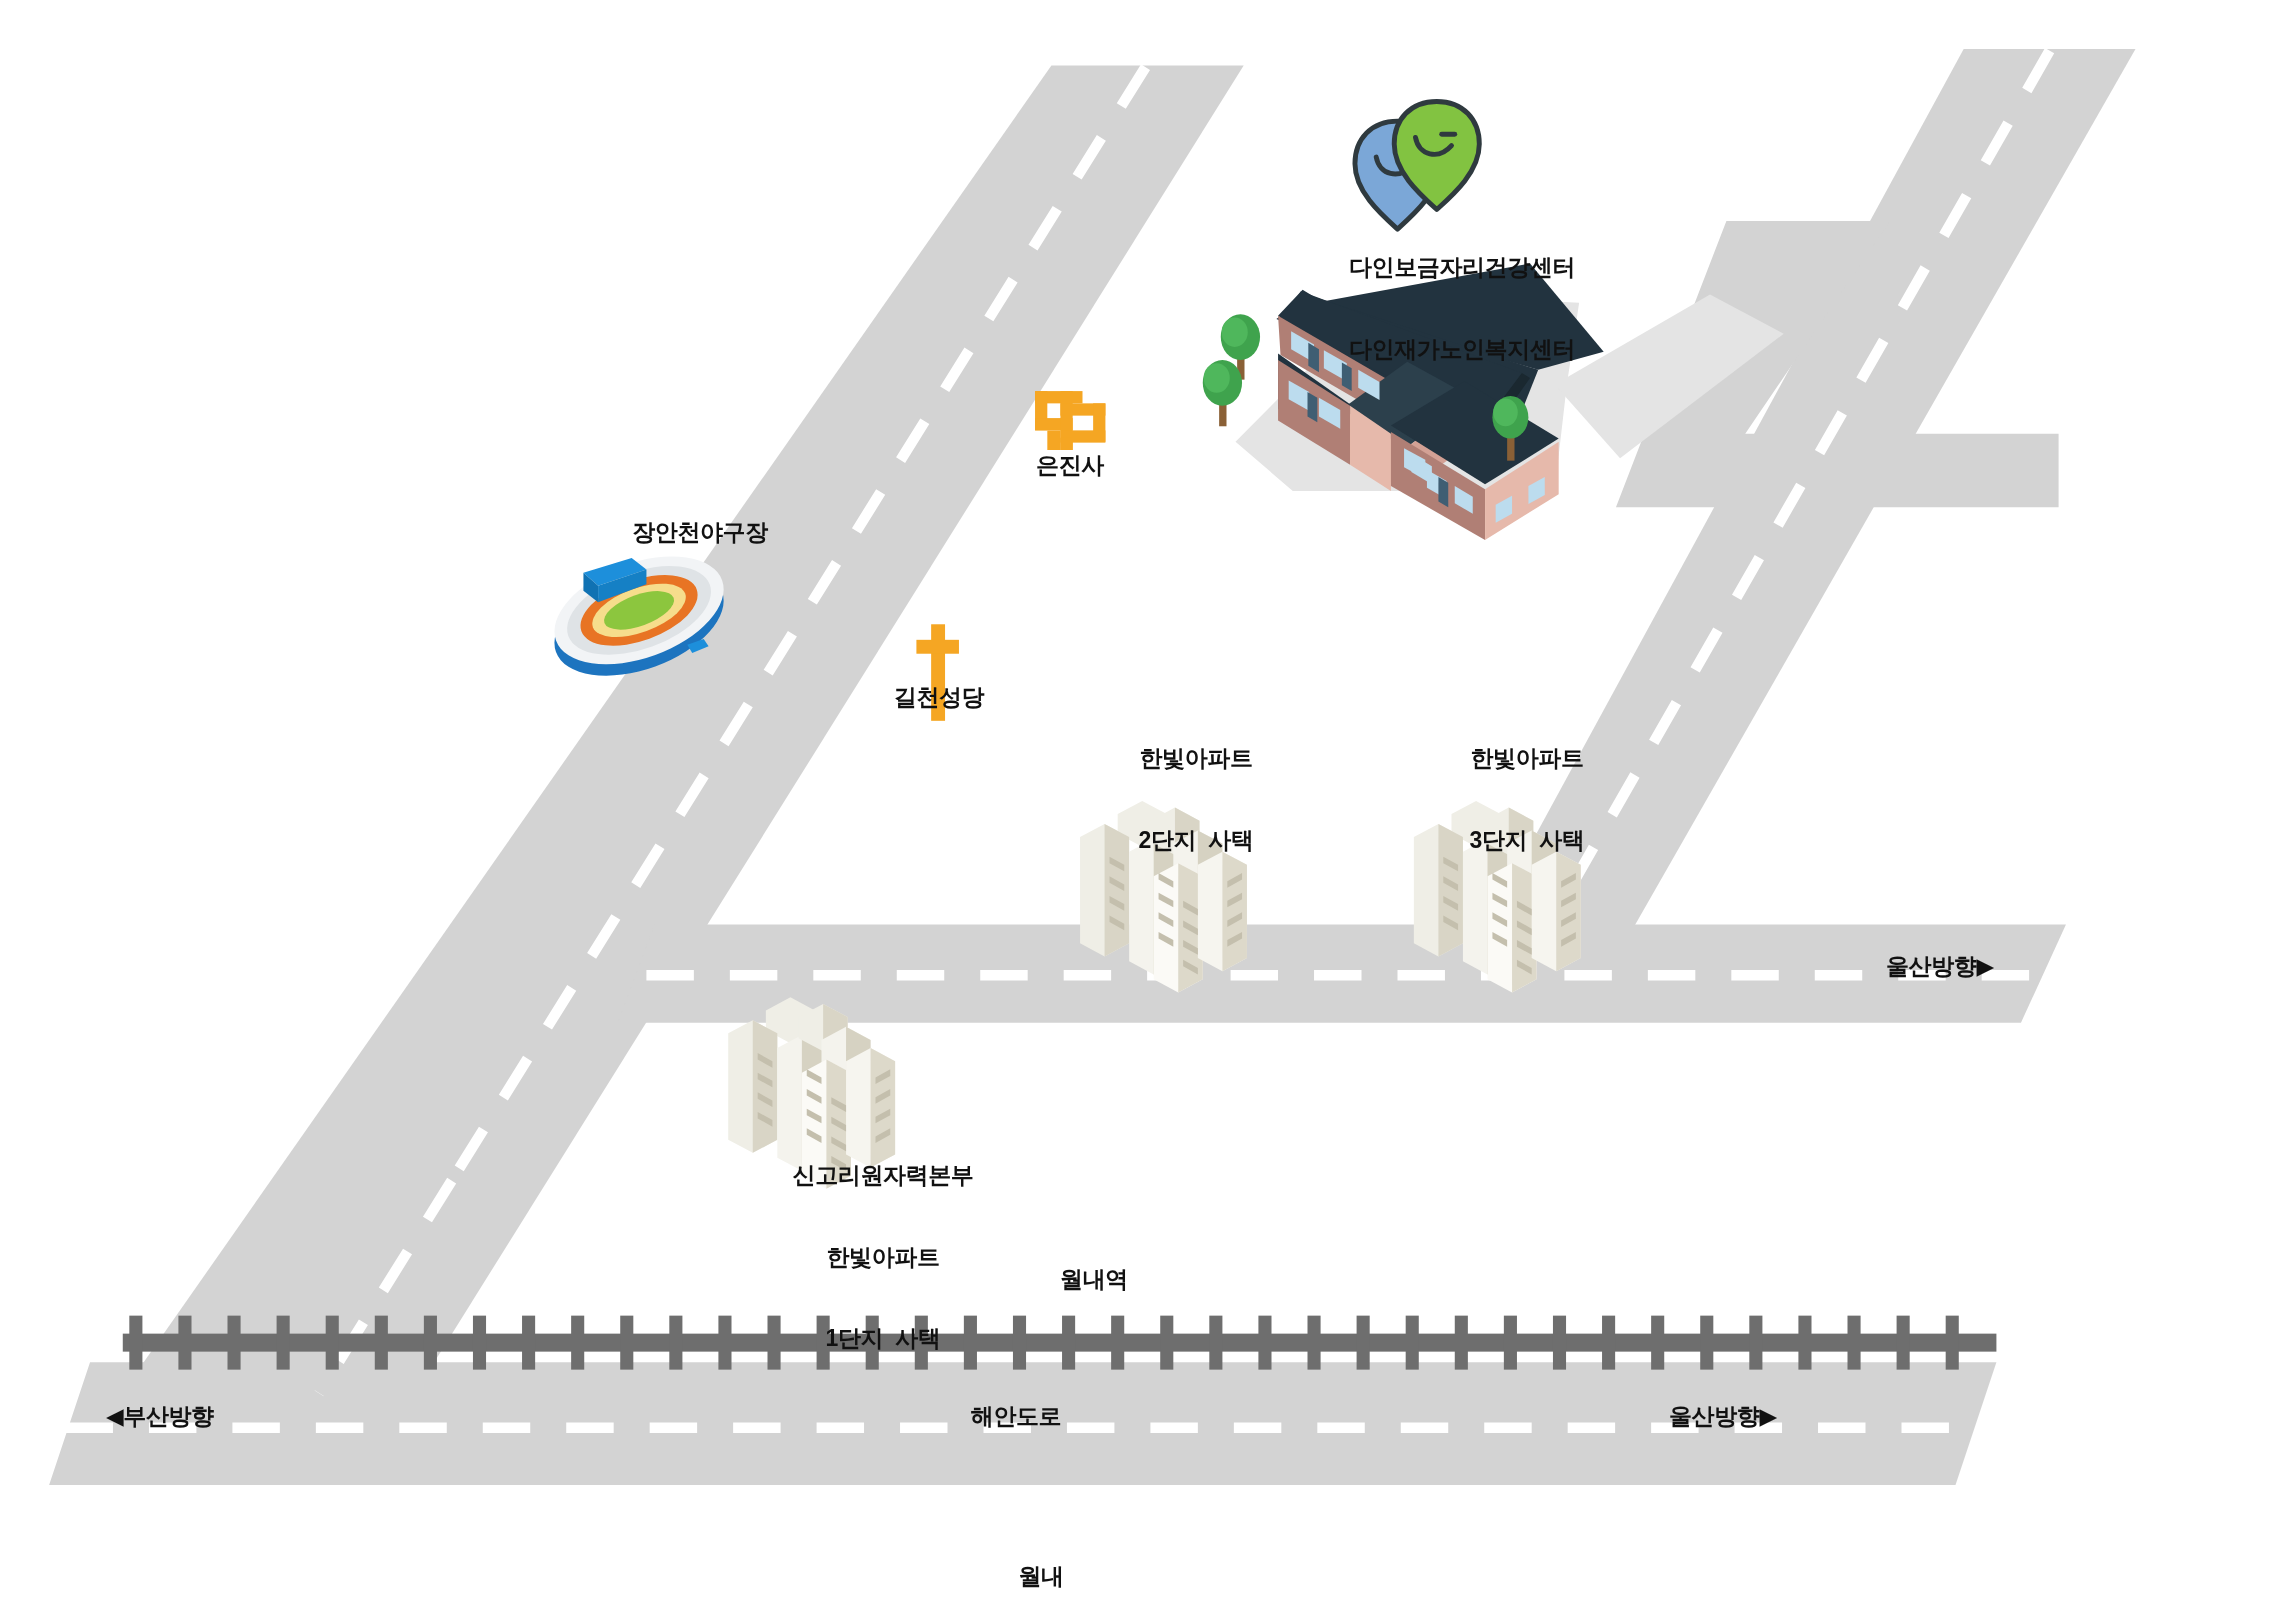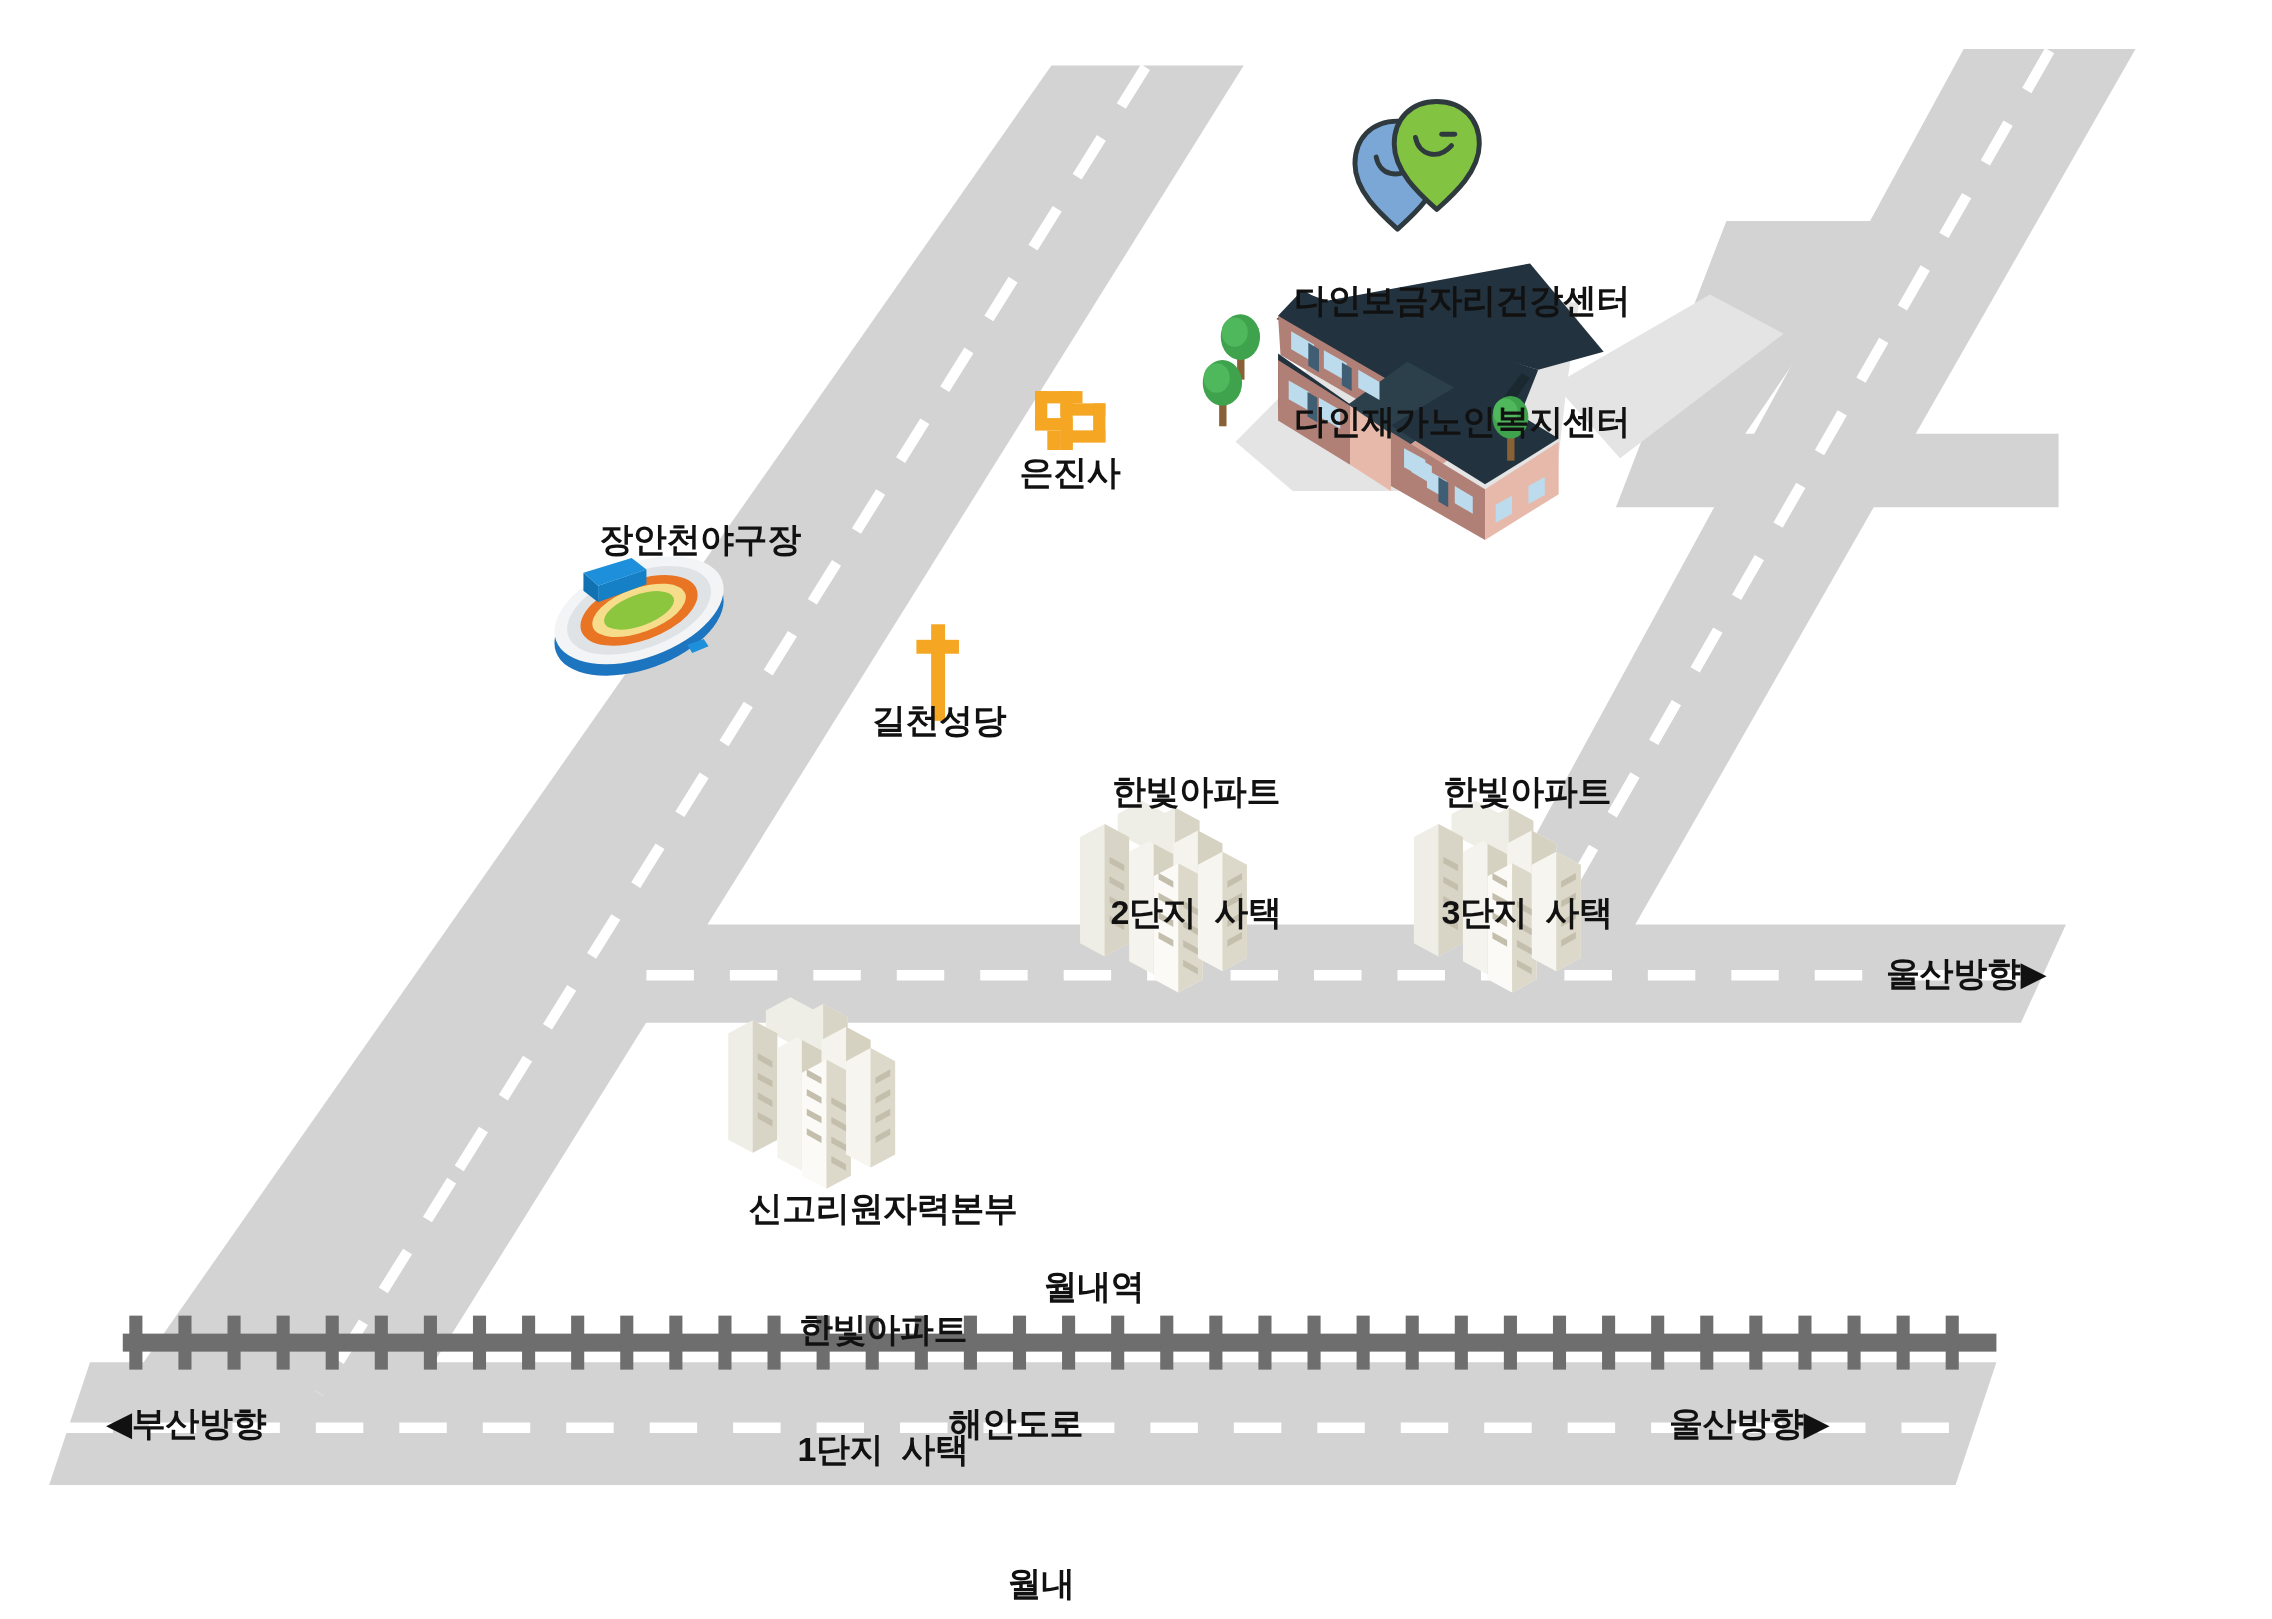--- a/index.html
+++ b/index.html
@@ -14,21 +14,21 @@
   #map-svg{position:absolute;left:0;top:0;width:2273px;height:1620px;}
   .maplabel{
     position:absolute;
     color:#111111;
     font-weight:700;
     line-height:1.18;
     white-space:pre;
     text-align:center;
     letter-spacing:-0.4px;
   }
-  .lbl-lg{font-size:34px;}
+  .lbl-lg{font-size:23px;}
   .center-x{transform:translateX(-50%);}
 </style>
 </head>
 <body>
 
 <div id="map-root">
 
   <svg id="map-svg" viewBox="0 0 2778 1980" xmlns="http://www.w3.org/2000/svg">
 
     <g>
@@ -313,21 +313,21 @@
 
   </svg>
 
   <div class="maplabel lbl-lg center-x" style="left:1462px; top:200px;">
     <div>다인보금자리건강센터</div>
     <div>다인재가노인복지센터</div>
   </div>
 
   <div class="maplabel lbl-lg center-x" style="left:1070px; top:452px;">은진사</div>
 
-  <div class="maplabel lbl-lg center-x" style="left:939px; top:684px;margin-top:16px;">길천성당</div>
+  <div class="maplabel lbl-lg center-x" style="left:939px; top:684px;">길천성당</div>
 
   <div class="maplabel lbl-lg center-x" style="left:700px; top:519px;">장안천야구장</div>
 
   <div class="maplabel lbl-lg center-x" style="left:1196px; top:691px;">
     <div>한빛아파트</div>
     <div>2단지  사택</div>
   </div>
 
   <div class="maplabel lbl-lg center-x" style="left:1527px; top:691px;">
     <div>한빛아파트</div>

